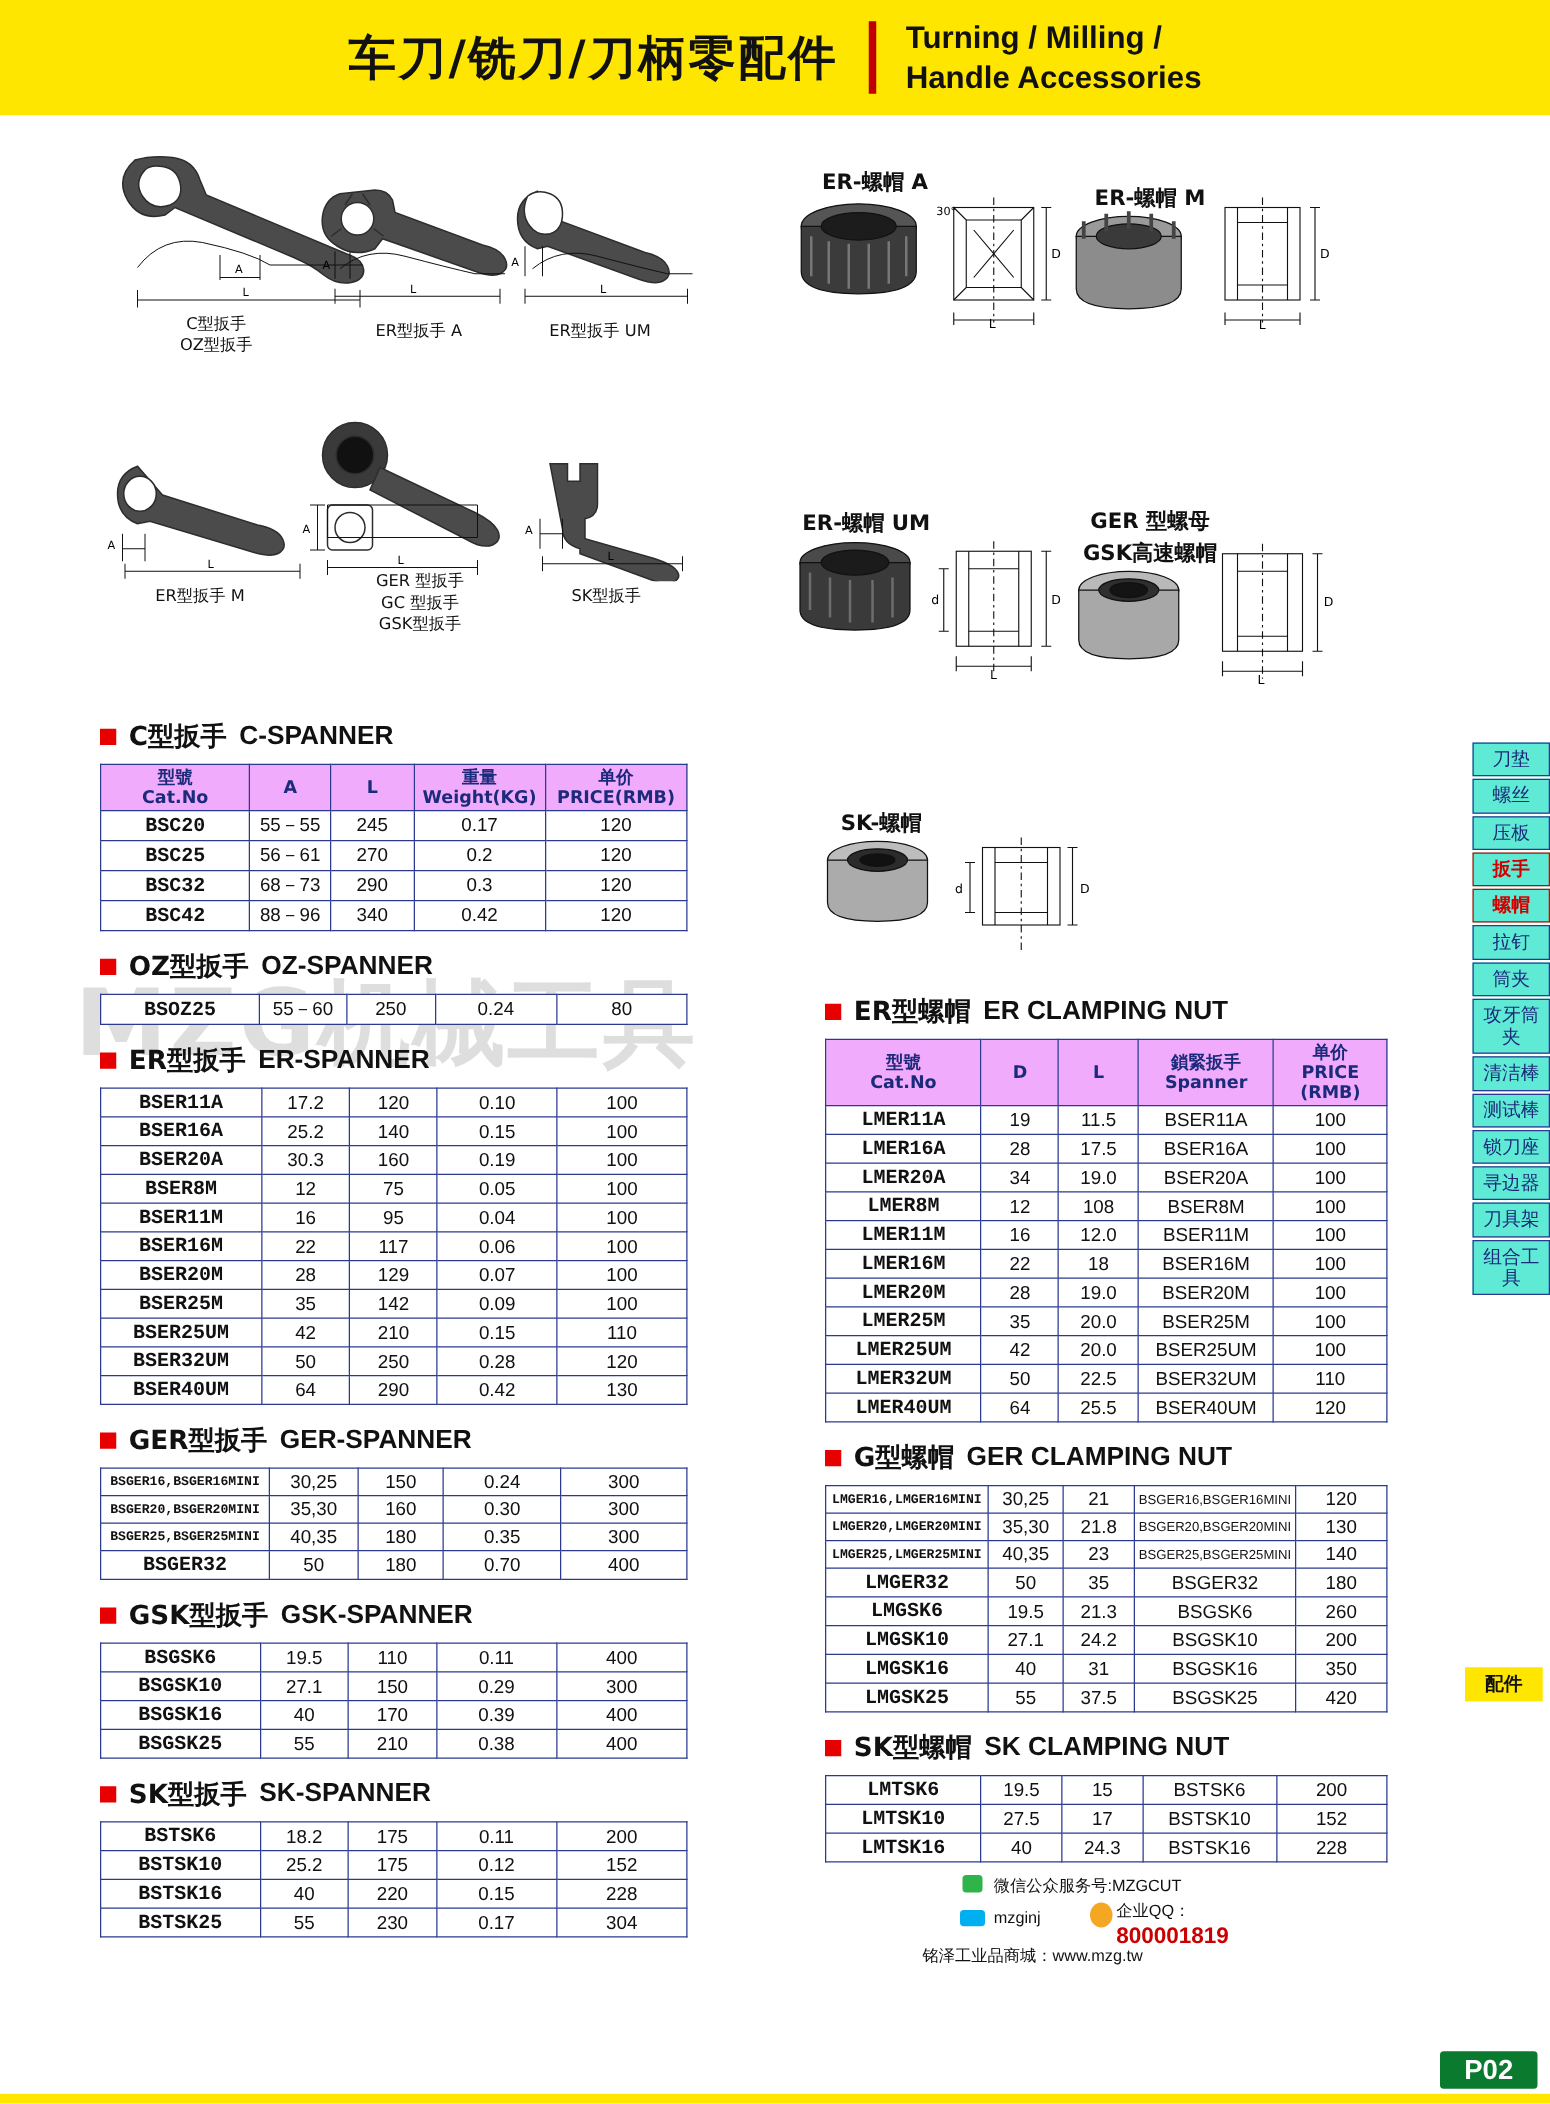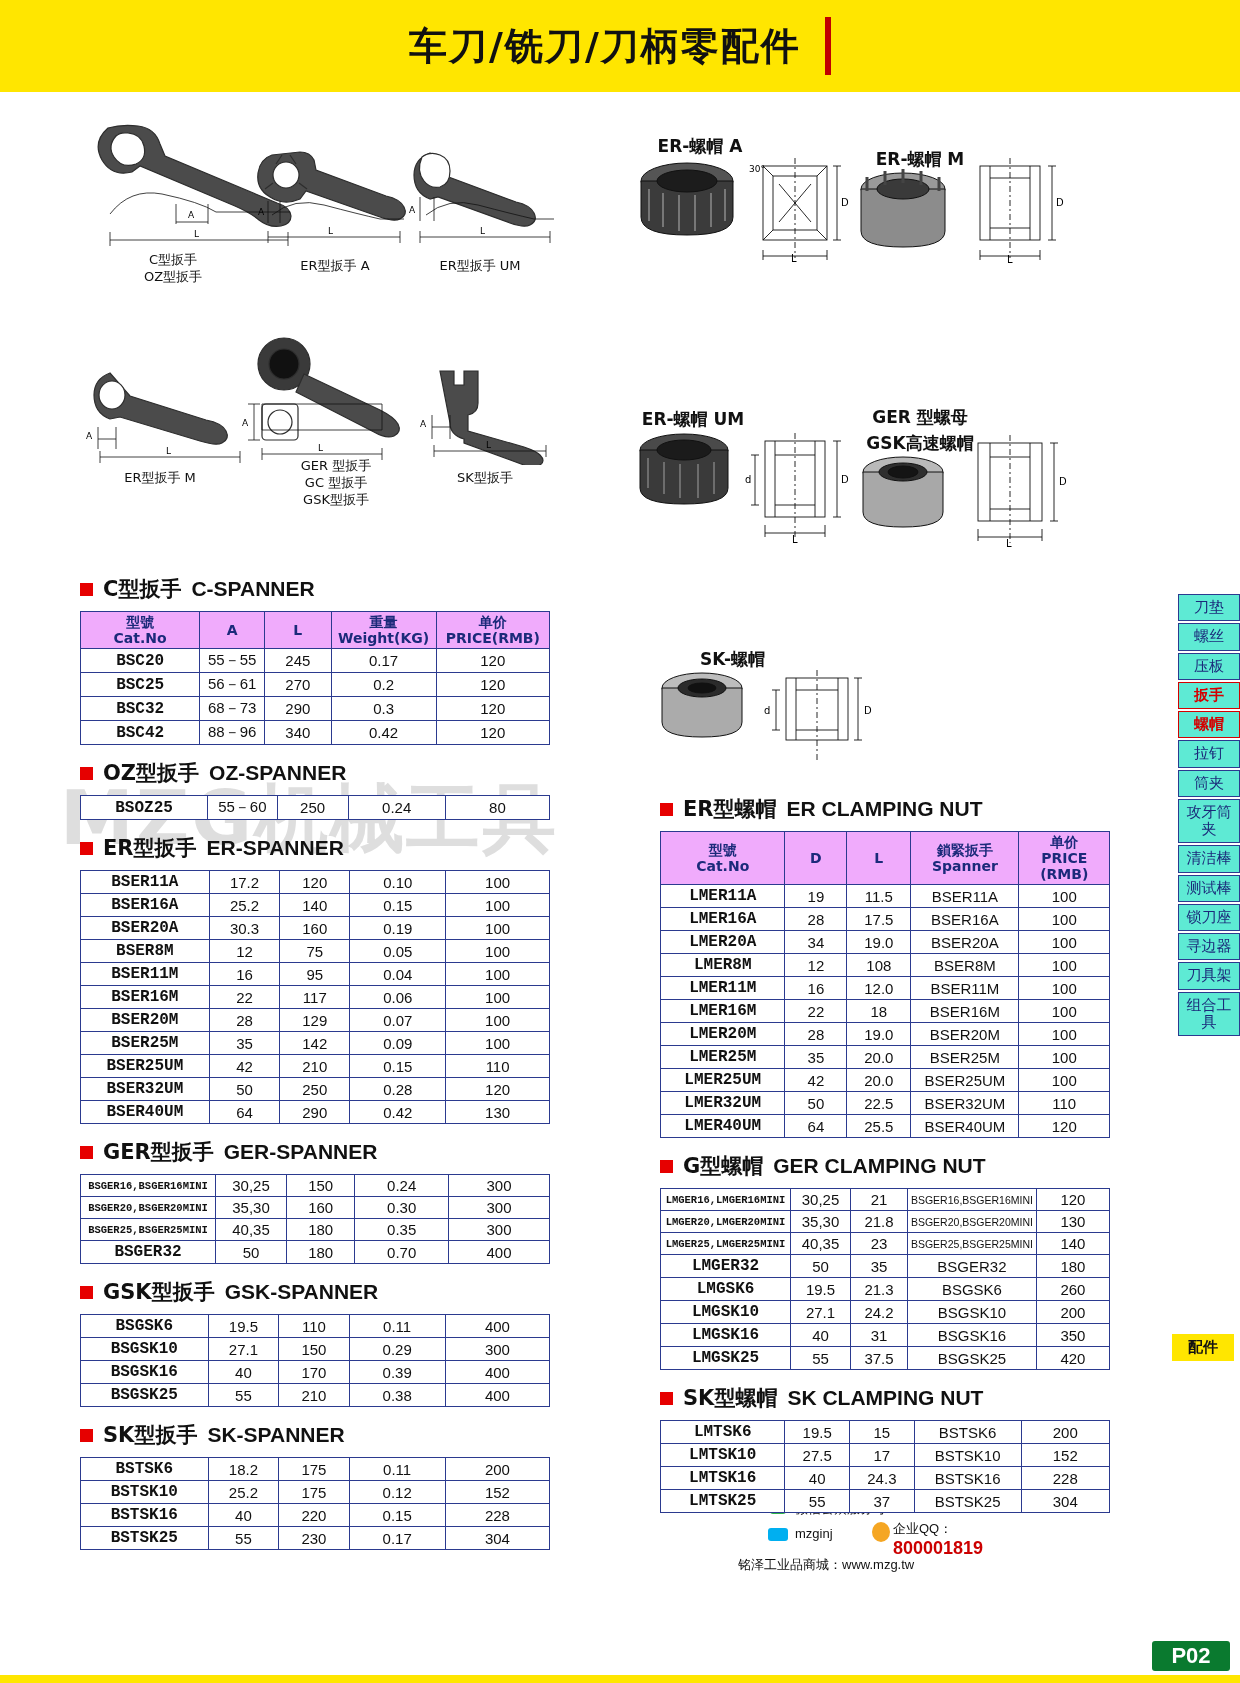--- a/index.html
+++ b/index.html
@@ -82,20 +82,24 @@
   
   .fig{position:absolute;}
   svg{display:block;}
 </style>
 </head>
 <body>
 
 <div class="header">
   <div class="cn">车刀/铣刀/刀柄零配件</div>
   <div class="bar"></div>
+  <div>
+    <div class="en">Turning / Milling /</div>
+    <div class="en">Handle Accessories</div>
+  </div>
 </div>
 
 <div class="watermark">MZG机械工具</div>
 
 <div class="fig" style="left:80px;top:110px;">
   <svg width="240" height="150" viewBox="0 0 240 150">
     <g fill="#4b4b4b" stroke="#2d2d2d" stroke-width="1.2">
       <path d="M28 18 q-16 14 -6 32 q10 17 30 12 l8 -6 l95 40 q16 7 24 14 q10 8 22 6 q10 -2 10 -10 q-1 -9 -14 -13 l-112 -47 l-5 -12 q-5 -16 -22 -18 q-16 -2 -30 2 z"></path>
       <path d="M36 26 q-9 10 -2 21 q8 12 22 7 q11 -5 8 -18 q-3 -12 -16 -13 q-8 -1 -12 3 z" fill="#fff" stroke="#2d2d2d"></path>
     </g>
@@ -330,21 +334,21 @@
       <path d="M30 32 l40 0 M30 84 l40 0"></path>
       <path d="M50 10 l0 108" stroke-dasharray="6 3 2 3"></path>
       <path d="M94 18 l0 78 M90 18 l8 0 M90 96 l8 0"></path>
       <path d="M18 104 l0 12 M82 104 l0 12 M18 112 l64 0"></path>
     </g>
     <text x="99" y="60" font-size="10" font-family="DejaVu Sans">D</text>
     <text x="46" y="122" font-size="10" font-family="DejaVu Sans">L</text>
   </svg>
 </div>
 
-<div class="cap big" style="left:645px;top:648px;width:120px;text-align:right;">
+<div class="cap big" style="left:645px;top:648px;width:120px;">
   <div>SK-螺帽</div>
 </div>
 <div class="fig" style="left:640px;top:668px;">
   <svg width="130" height="90" viewBox="0 0 130 90">
     <g stroke="#111" stroke-width="1">
       <ellipse cx="62" cy="20" rx="40" ry="15" fill="#bdbdbd"></ellipse>
       <path d="M22 20 l0 34 q0 15 40 15 q40 0 40 -15 l0 -34 z" fill="#ababab"></path>
       <ellipse cx="62" cy="20" rx="24" ry="9" fill="#2b2b2b"></ellipse>
       <ellipse cx="62" cy="20" rx="14" ry="5" fill="#111"></ellipse>
     </g>
@@ -862,27 +866,20 @@
             <td>BSTSK10</td>
             <td>152</td>
           </tr>
         <tr>
             <td class="cat">LMTSK16</td>
             <td>40</td>
             <td>24.3</td>
             <td>BSTSK16</td>
             <td>228</td>
           </tr>
-        <tr>
-            <td class="cat">LMTSK25</td>
-            <td>55</td>
-            <td>37</td>
-            <td>BSTSK25</td>
-            <td>304</td>
-          </tr>
       </tbody>
     </table>
   </div>
 </div>
 
 <div class="sidetabs">
   <div class="sidetab">刀垫</div>
   <div class="sidetab">螺丝</div>
   <div class="sidetab">压板</div>
   <div class="sidetab active">扳手</div>

